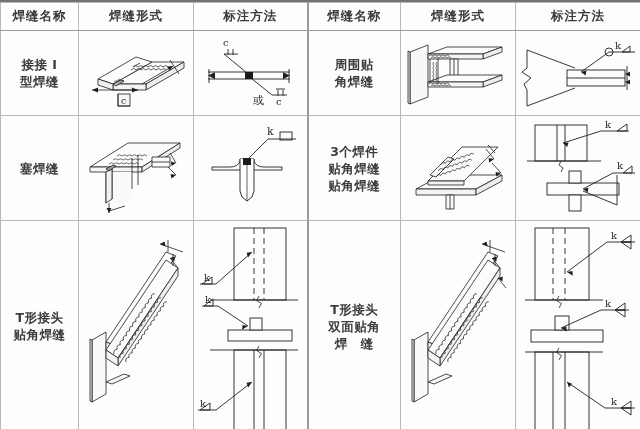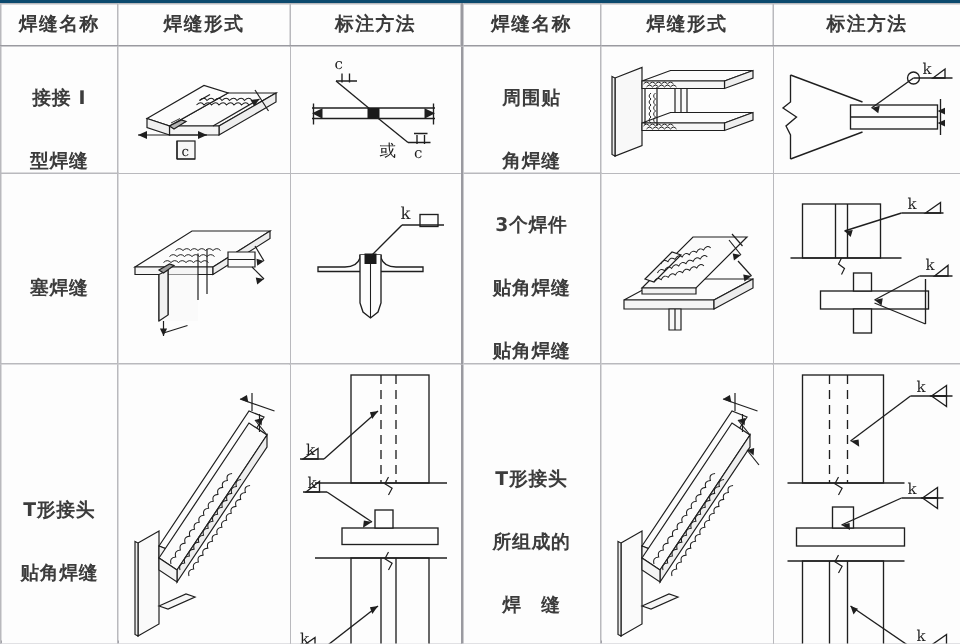--- a/index.html
+++ b/index.html
@@ -6,21 +6,21 @@
   html, body {
     width: 640px; height: 429px;
     background: #ffffff;
     font-family: "DejaVu Sans", "Liberation Sans", sans-serif;
     overflow: hidden;
   }
   #sheet {
     position: relative;
     width: 640px; height: 429px;
     background: #fdfdfd;
-    border-top: 2px solid #0c4a6e;
+    border-top: 2px solid #737373;
     border-bottom: 2px solid #1a1a2e;
   }
   table.weld-table {
     width: 640px; height: 429px;
     border-collapse: collapse;
     table-layout: fixed;
   }
   table.weld-table td, table.weld-table th {
     border: 1px solid #b9b9bd;
     vertical-align: middle;
@@ -38,21 +38,21 @@
     letter-spacing: 1px;
     border-bottom: 1px solid #9a9aa0 !important;
   }
   .c-name {
     font-size: 12.5px;
     line-height: 17px;
     color: #3c3c3c;
     letter-spacing: 0.5px;
     font-weight: 600;
   }
-  .c-name div { white-space: nowrap; margin-top: 25px; }
+  .c-name div { white-space: nowrap; }
   td.gfx { position: relative; }
   td.gfx svg { display: block; margin: 0 auto; }
   
   col.w1 { width: 78px; }
   col.w2 { width: 115px; }
   col.w3 { width: 114px; }
   col.w4 { width: 93px; }
   col.w5 { width: 115px; }
   col.w6 { width: 125px; }
   .r1 { height: 85px; }
@@ -439,21 +439,21 @@
           <polygon points="6,188 16,188 16,181" fill="none"></polygon>
         </g>
         <text x="10" y="59" font-size="10">k</text>
         <text x="11" y="81" font-size="10">k</text>
         <text x="6" y="185" font-size="10">k</text>
       </svg>
     </td>
 
     <td class="c-name half-edge-l">
       <div>T形接头</div>
-      <div>所组成的</div>
+      <div>双面贴角</div>
       <div>焊　缝</div>
     </td>
 
     <td class="gfx">
       <svg width="113" height="209" viewBox="0 0 113 209">
         <g fill="none" stroke="#1f1f1f" stroke-width="0.8">
           <polygon points="12,118 26,110 26,172 12,180" fill="#fafafa"></polygon>
           <polygon points="12,118 12,180 10,179 10,117" fill="#ededed"></polygon>
           <polygon points="26,120 86,30 96,34 36,124" fill="#fcfcfc"></polygon>
           <polygon points="26,120 36,124 36,132 26,128" fill="#f1f1f1"></polygon>

